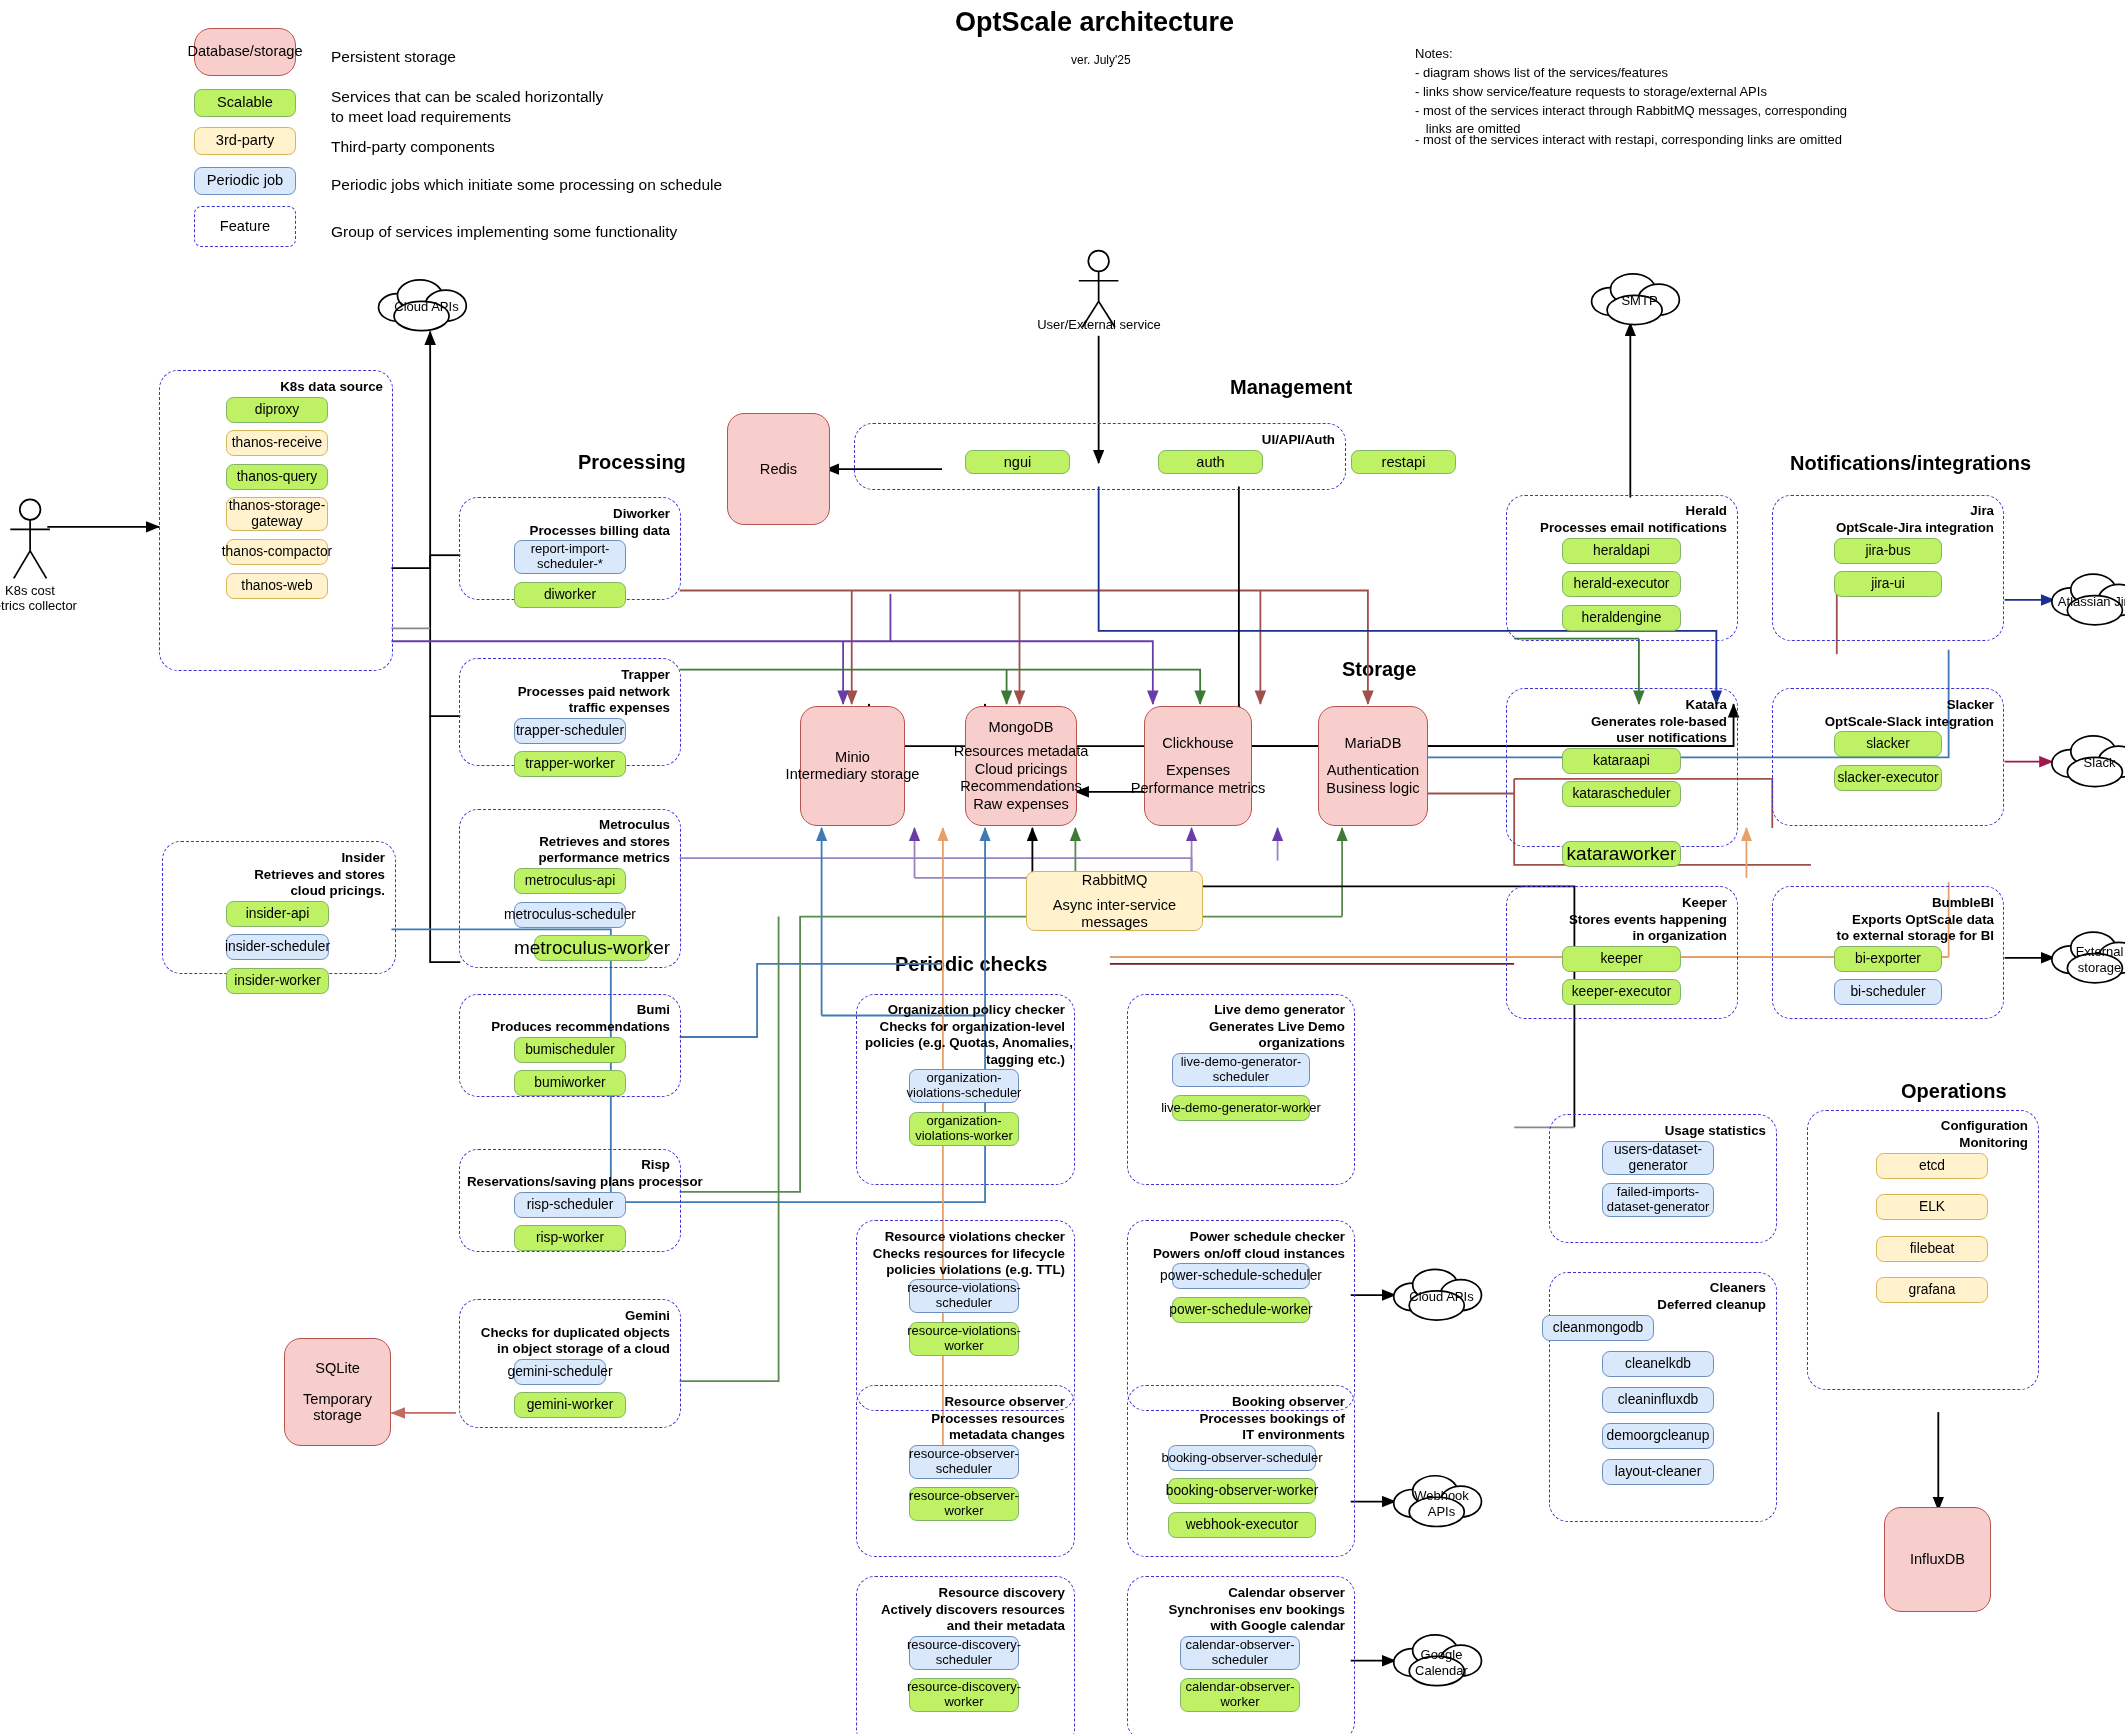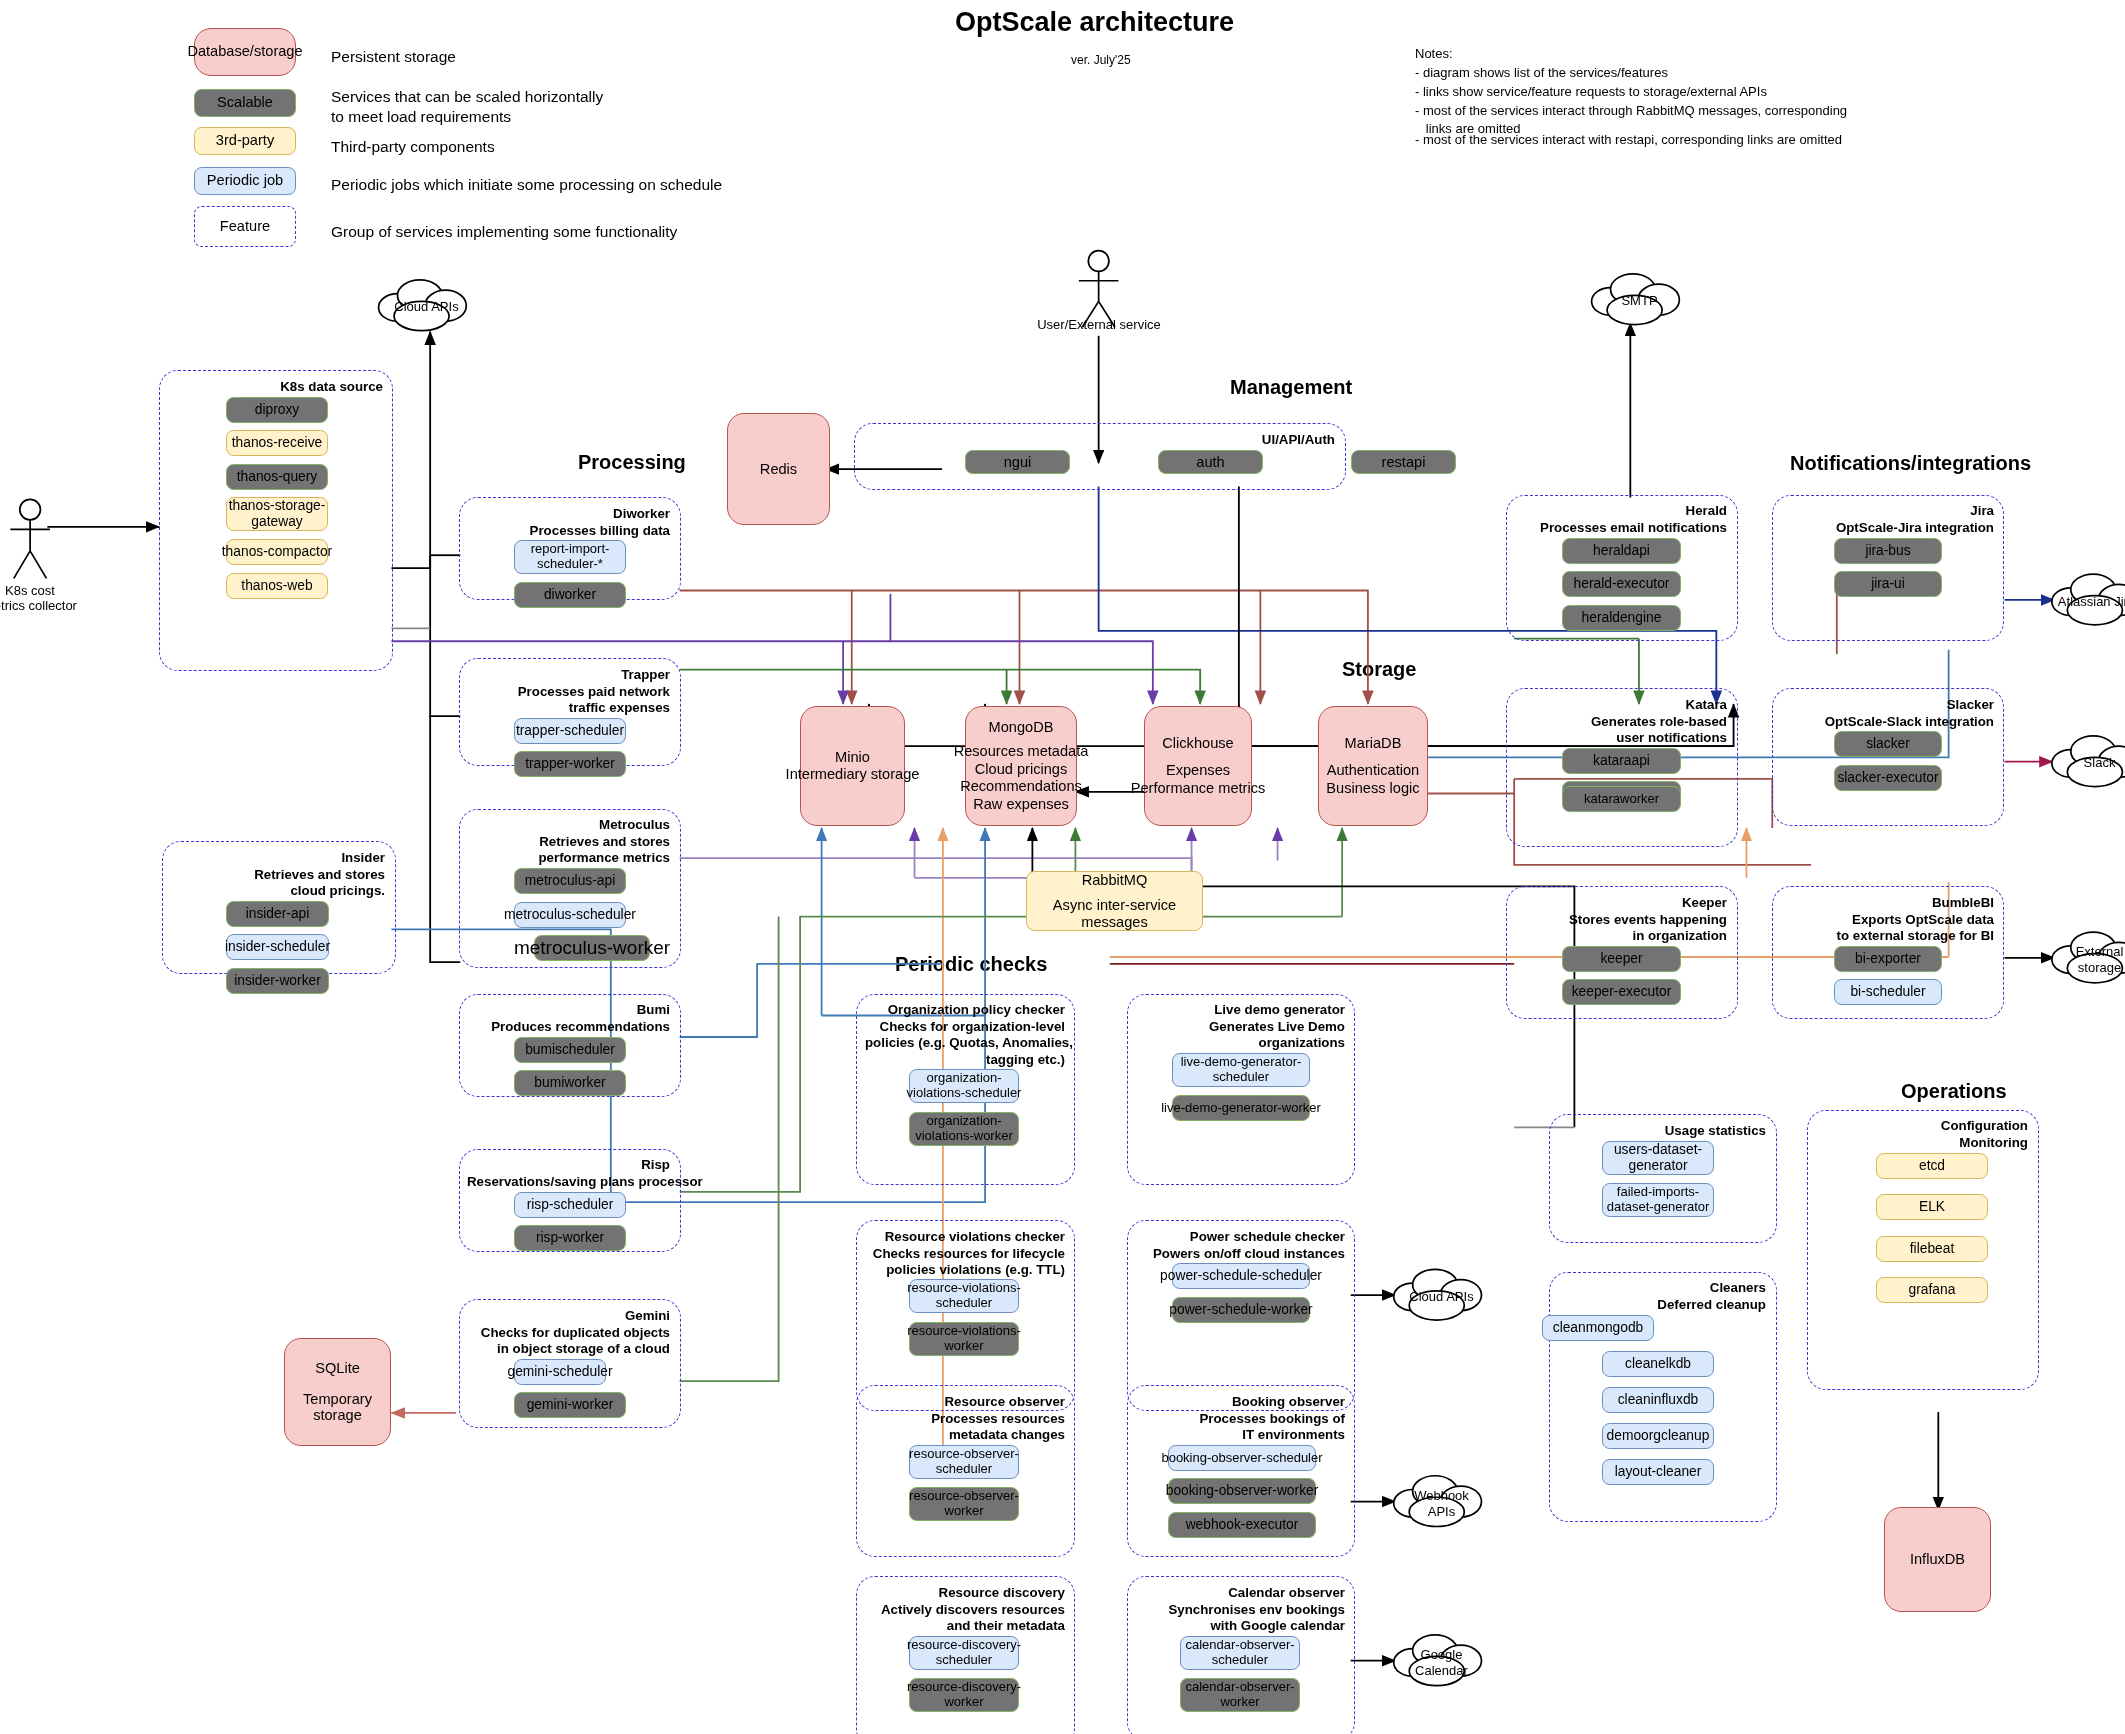--- a/index.html
+++ b/index.html
@@ -3,21 +3,21 @@
 <meta charset="utf-8">
 <style>
   html,body{margin:0;padding:0;background:#ffffff;}
   body{font-family:"Liberation Sans","DejaVu Sans",sans-serif;color:#000;}
   #canvas{position:relative;width:2125px;height:1735px;overflow:hidden;background:#fff;}
 
   
   .node{position:absolute;box-sizing:border-box;display:flex;align-items:center;justify-content:center;
         text-align:center;border-radius:7.7px;font-size:14.6px;line-height:1.15;padding:1.7px 3.4px;}
   .n-db{background:#f8cecc;border:1.4px solid #b85450;border-radius:17px;}
-  .n-scal{background:#737373;border:1.4px solid #82b366;}
+  .n-scal{background:#bef264;border:1.4px solid #82b366;}
   .n-3rdy{background:#fff2cc;border:1.4px solid #d6b656;}
   .n-job{background:#dae8fc;border:1.4px solid #6c8ebf;}
 
   
   .group{position:absolute;box-sizing:border-box;border:1.5px dashed #3b33d6;border-radius:19px;background:transparent;}
   .group-title{position:absolute;font-weight:bold;font-size:13.3px;line-height:1.25;text-align:right;color:#000;}
 
   
   .section-title{position:absolute;font-weight:bold;font-size:20px;color:#000;white-space:nowrap;}
   .txt-sm{position:absolute;font-size:13px;color:#000;line-height:1.45;white-space:pre;}
@@ -400,21 +400,21 @@
       <div class="group-title" style="left: 1781px; top: 503px; width: 213px; white-space: pre;">Jira
 OptScale-Jira integration</div>
       <div class="node n-scal" style="left: 1834px; top: 538px; width: 108px; height: 26px; white-space: pre; font-size: 13.8px;">jira-bus</div>
       <div class="node n-scal" style="left: 1834px; top: 571px; width: 108px; height: 26px; white-space: pre; font-size: 13.8px;">jira-ui</div>
       <div class="group" style="left: 1506px; top: 688px; width: 232px; height: 159px;"></div>
       <div class="group-title" style="left: 1514px; top: 697px; width: 213px; white-space: pre;">Katara
 Generates role-based
 user notifications</div>
       <div class="node n-scal" style="left: 1562px; top: 748px; width: 119px; height: 26px; white-space: pre; font-size: 13.8px;">kataraapi</div>
       <div class="node n-scal" style="left: 1562px; top: 781px; width: 119px; height: 26px; white-space: pre; font-size: 13.8px;">katarascheduler</div>
-      <div class="node n-scal" style="left: 1562px; top: 786px; width: 119px; height: 26px; white-space: pre; font-size: 13px;">kataraworker</div>
+      <div class="node n-scal" style="left: 1562px; top: 841px; width: 119px; height: 26px; white-space: pre; font-size: 19px;">kataraworker</div>
       <div class="group" style="left: 1772px; top: 688px; width: 232px; height: 138px;"></div>
       <div class="group-title" style="left: 1781px; top: 697px; width: 213px; white-space: pre;">Slacker
 OptScale-Slack integration</div>
       <div class="node n-scal" style="left: 1834px; top: 731px; width: 108px; height: 26px; white-space: pre; font-size: 13.8px;">slacker</div>
       <div class="node n-scal" style="left: 1834px; top: 765px; width: 108px; height: 26px; white-space: pre; font-size: 13.8px;">slacker-executor</div>
       <div class="group" style="left: 1506px; top: 886px; width: 232px; height: 133px;"></div>
       <div class="group-title" style="left: 1514px; top: 895px; width: 213px; white-space: pre;">Keeper
 Stores events happening
 in organization</div>
       <div class="node n-scal" style="left: 1562px; top: 946px; width: 119px; height: 26px; white-space: pre; font-size: 13.8px;">keeper</div>

